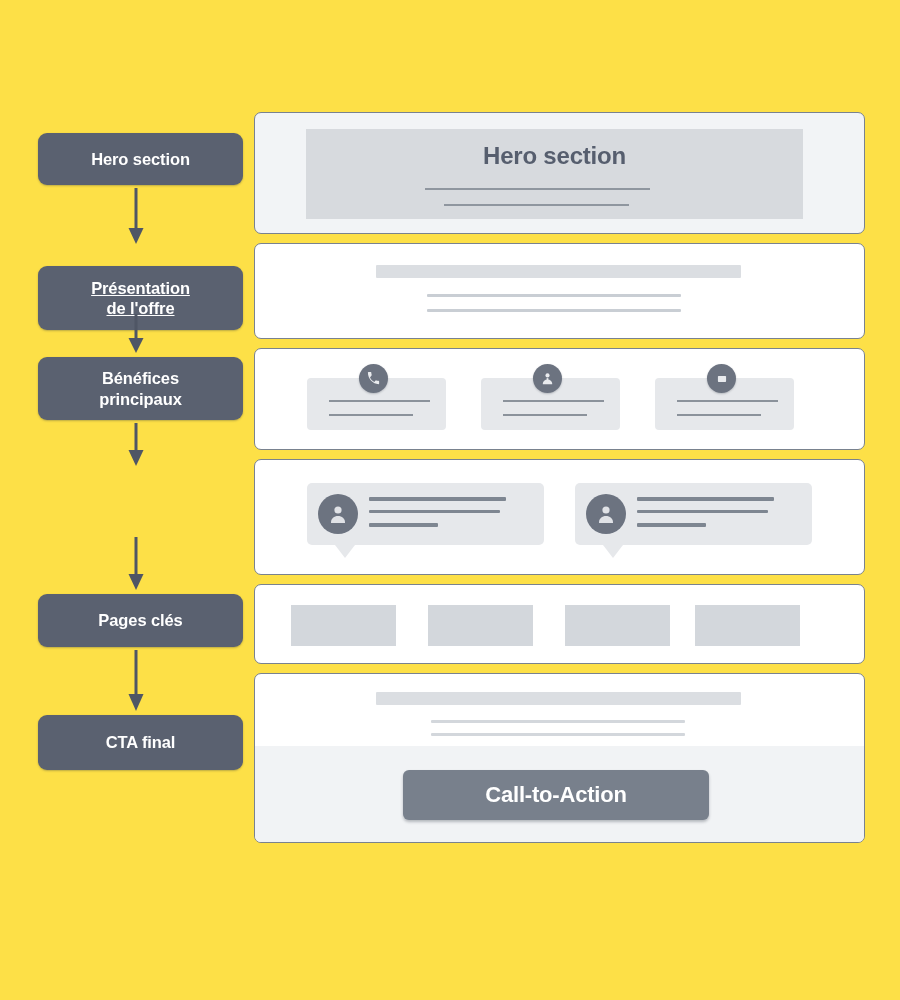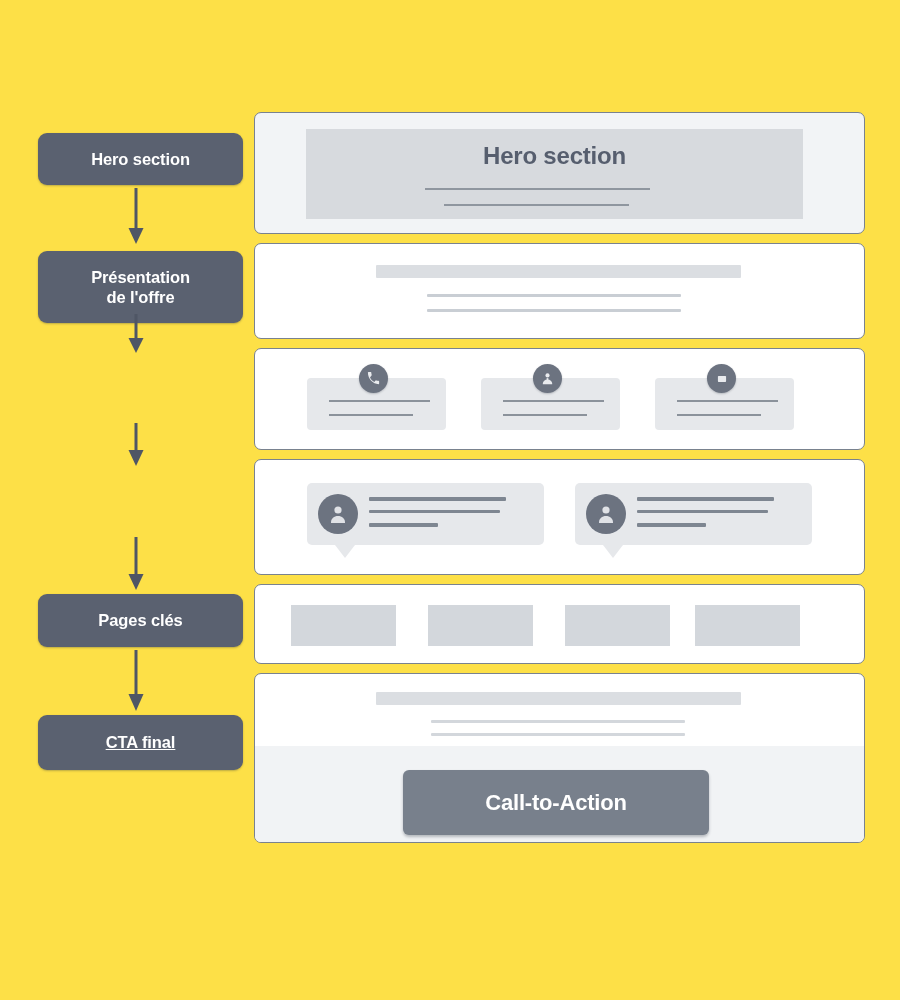--- a/index.html
+++ b/index.html
@@ -204,21 +204,21 @@
     top: 72px;
     width: 100%;
     height: 98px;
     background: #f1f3f5;
   }
   .cta-button {
     position: absolute;
     left: 148px;
     top: 24px;
     width: 306px;
-    height: 65px;
+    height: 50px;
     background: #78808c;
     border-radius: 6px;
     border: none;
     color: #ffffff;
     font-family: "Liberation Sans", sans-serif;
     font-size: 22px;
     font-weight: bold;
     letter-spacing: -0.2px;
     display: flex;
     align-items: center;
@@ -238,32 +238,36 @@
       <span>Hero section</span>
     </div>
 
     <div class="flow-arrow" style="top:88px;height:58px;">
       <svg width="20" height="58" viewBox="0 0 20 58" aria-hidden="true">
         <line x1="10" y1="0" x2="10" y2="41" stroke="#4f5665" stroke-width="3"></line>
         <polygon points="10,56 2.5,40 17.5,40" fill="#4f5665"></polygon>
       </svg>
     </div>
 
-    <div class="flow-step" style="top:151px;height:72px;">
+    <div class="flow-step" style="top:166px;height:64px;text-decoration:underline;">
       <span style="white-space:pre-line;">Présentation
 de l'offre</span>
     </div>
 
     <div class="flow-arrow" style="top:214px;height:40px;">
       <svg width="20" height="40" viewBox="0 0 20 40" aria-hidden="true">
         <line x1="10" y1="0" x2="10" y2="25" stroke="#4f5665" stroke-width="3"></line>
         <polygon points="10,39 2.5,24 17.5,24" fill="#4f5665"></polygon>
       </svg>
     </div>
 
+    <div class="flow-step" style="top:257px;height:63px;">
+      <span style="white-space:pre-line;">Bénéfices
+principaux</span>
+    </div>
 
     <div class="flow-arrow" style="top:323px;height:44px;">
       <svg width="20" height="44" viewBox="0 0 20 44" aria-hidden="true">
         <line x1="10" y1="0" x2="10" y2="28" stroke="#4f5665" stroke-width="3"></line>
         <polygon points="10,43 2.5,27 17.5,27" fill="#4f5665"></polygon>
       </svg>
     </div>
 
 
     <div class="flow-arrow" style="top:437px;height:54px;">
@@ -277,21 +281,21 @@
       <span>Pages clés</span>
     </div>
 
     <div class="flow-arrow" style="top:550px;height:62px;">
       <svg width="20" height="62" viewBox="0 0 20 62" aria-hidden="true">
         <line x1="10" y1="0" x2="10" y2="45" stroke="#4f5665" stroke-width="3"></line>
         <polygon points="10,61 2.5,44 17.5,44" fill="#4f5665"></polygon>
       </svg>
     </div>
 
-    <div class="flow-step" style="top:615px;height:55px;text-decoration:underline;">
+    <div class="flow-step" style="top:615px;height:55px;">
       <span>CTA final</span>
     </div>
 
   </div>
 
   <div id="panel-column">
 
     <div class="panel panel-hero" style="top:0px;height:122px;">
       <div class="hero-inner">
         <div class="hero-title">Hero section</div>

